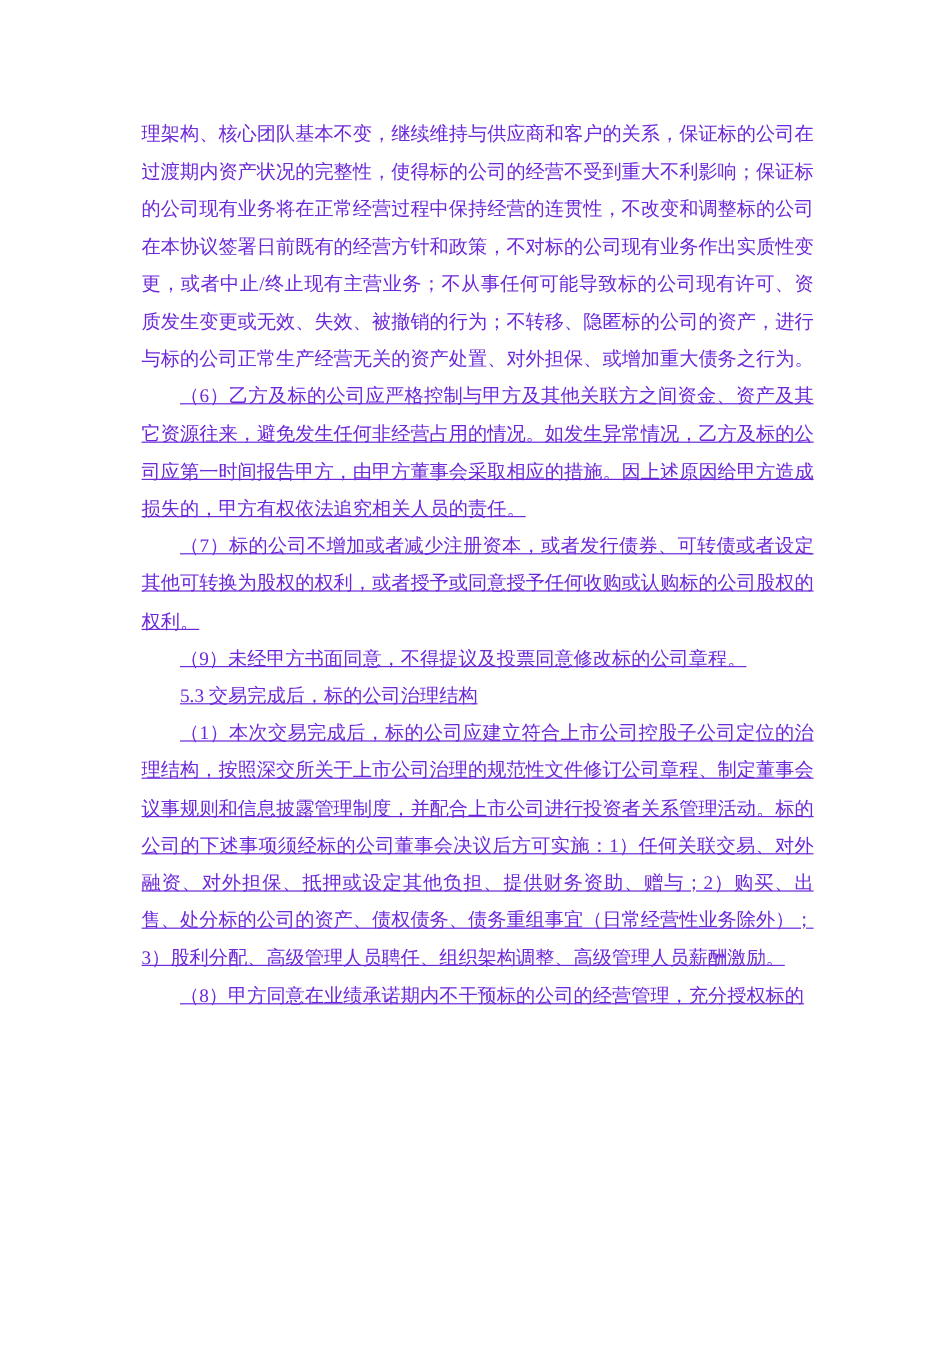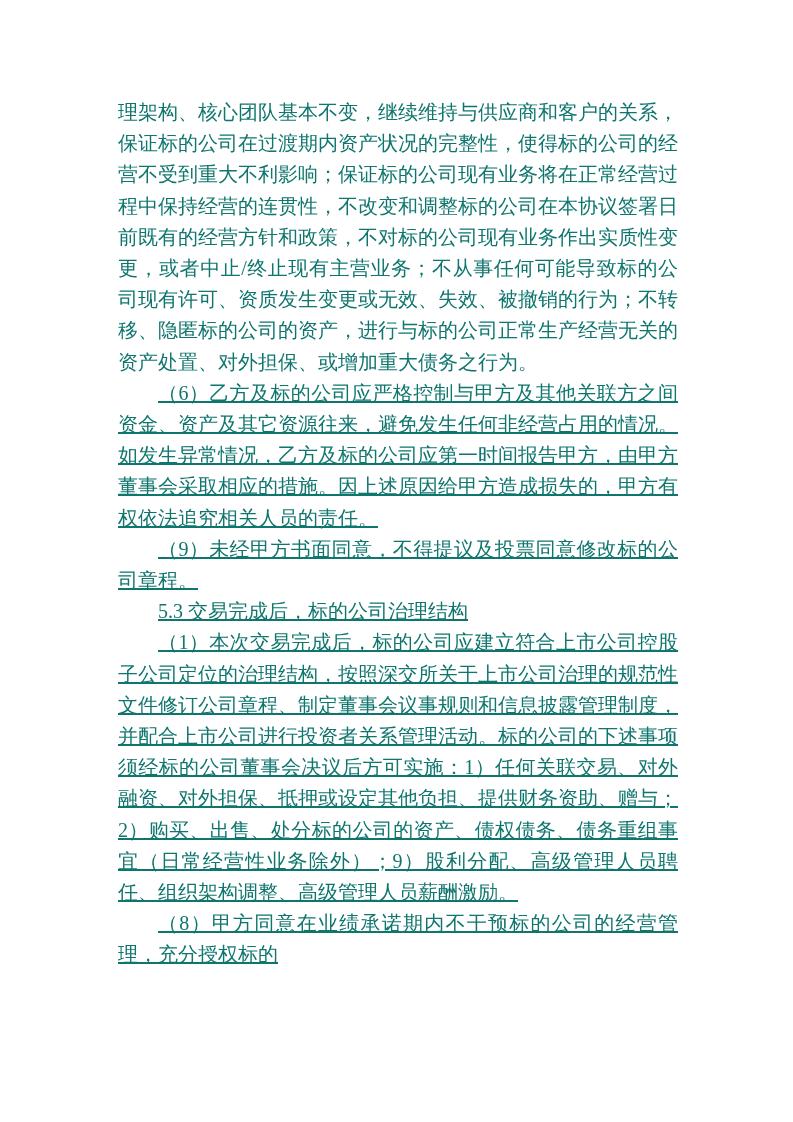--- a/index.html
+++ b/index.html
@@ -17,35 +17,36 @@
     width: 793px;
     height: 1122px;
     background: #ffffff;
     box-sizing: border-box;
     padding: 97px 115px 0 118px;
   }
   .para {
     width: 560px;
     margin: 0;
     font-family: "Liberation Serif", "DejaVu Serif", serif;
-    font-size: 20px;
+    font-size: 16px;
     line-height: 31.2px;
-    color: #0f766e;
+    color: #6d28d9;
     text-align: justify;
     text-justify: inter-ideograph;
     letter-spacing: 0;
   }
   .para.indent {
     text-indent: 2em;
     text-decoration: underline;
   }
 </style>
 </head>
 <body>
 
 <div class="page">
   <p class="para">理架构、核心团队基本不变，继续维持与供应商和客户的关系，保证标的公司在过渡期内资产状况的完整性，使得标的公司的经营不受到重大不利影响；保证标的公司现有业务将在正常经营过程中保持经营的连贯性，不改变和调整标的公司在本协议签署日前既有的经营方针和政策，不对标的公司现有业务作出实质性变更，或者中止/终止现有主营业务；不从事任何可能导致标的公司现有许可、资质发生变更或无效、失效、被撤销的行为；不转移、隐匿标的公司的资产，进行与标的公司正常生产经营无关的资产处置、对外担保、或增加重大债务之行为。</p>
   <p class="para indent">（6）乙方及标的公司应严格控制与甲方及其他关联方之间资金、资产及其它资源往来，避免发生任何非经营占用的情况。如发生异常情况，乙方及标的公司应第一时间报告甲方，由甲方董事会采取相应的措施。因上述原因给甲方造成损失的，甲方有权依法追究相关人员的责任。</p>
+  <p class="para indent">（7）标的公司不增加或者减少注册资本，或者发行债券、可转债或者设定其他可转换为股权的权利，或者授予或同意授予任何收购或认购标的公司股权的权利。</p>
   <p class="para indent">（9）未经甲方书面同意，不得提议及投票同意修改标的公司章程。</p>
   <p class="para indent">5.3 交易完成后，标的公司治理结构</p>
-  <p class="para indent">（1）本次交易完成后，标的公司应建立符合上市公司控股子公司定位的治理结构，按照深交所关于上市公司治理的规范性文件修订公司章程、制定董事会议事规则和信息披露管理制度，并配合上市公司进行投资者关系管理活动。标的公司的下述事项须经标的公司董事会决议后方可实施：1）任何关联交易、对外融资、对外担保、抵押或设定其他负担、提供财务资助、赠与；2）购买、出售、处分标的公司的资产、债权债务、债务重组事宜（日常经营性业务除外）；9）股利分配、高级管理人员聘任、组织架构调整、高级管理人员薪酬激励。</p>
+  <p class="para indent">（1）本次交易完成后，标的公司应建立符合上市公司控股子公司定位的治理结构，按照深交所关于上市公司治理的规范性文件修订公司章程、制定董事会议事规则和信息披露管理制度，并配合上市公司进行投资者关系管理活动。标的公司的下述事项须经标的公司董事会决议后方可实施：1）任何关联交易、对外融资、对外担保、抵押或设定其他负担、提供财务资助、赠与；2）购买、出售、处分标的公司的资产、债权债务、债务重组事宜（日常经营性业务除外）；3）股利分配、高级管理人员聘任、组织架构调整、高级管理人员薪酬激励。</p>
   <p class="para indent">（8）甲方同意在业绩承诺期内不干预标的公司的经营管理，充分授权标的</p>
 </div>
 
 </body></html>

